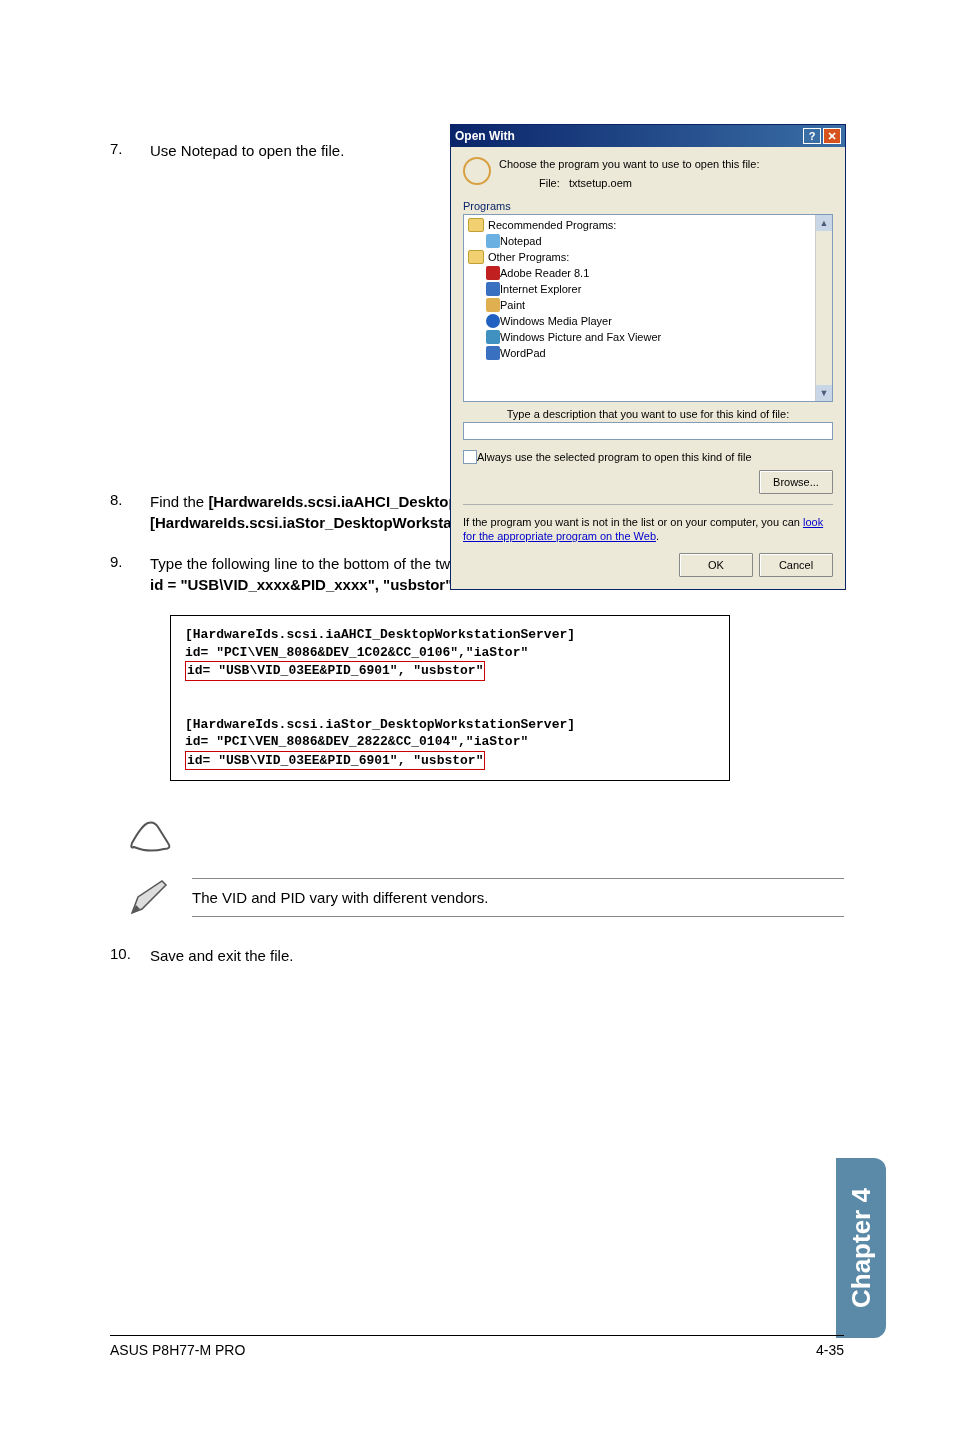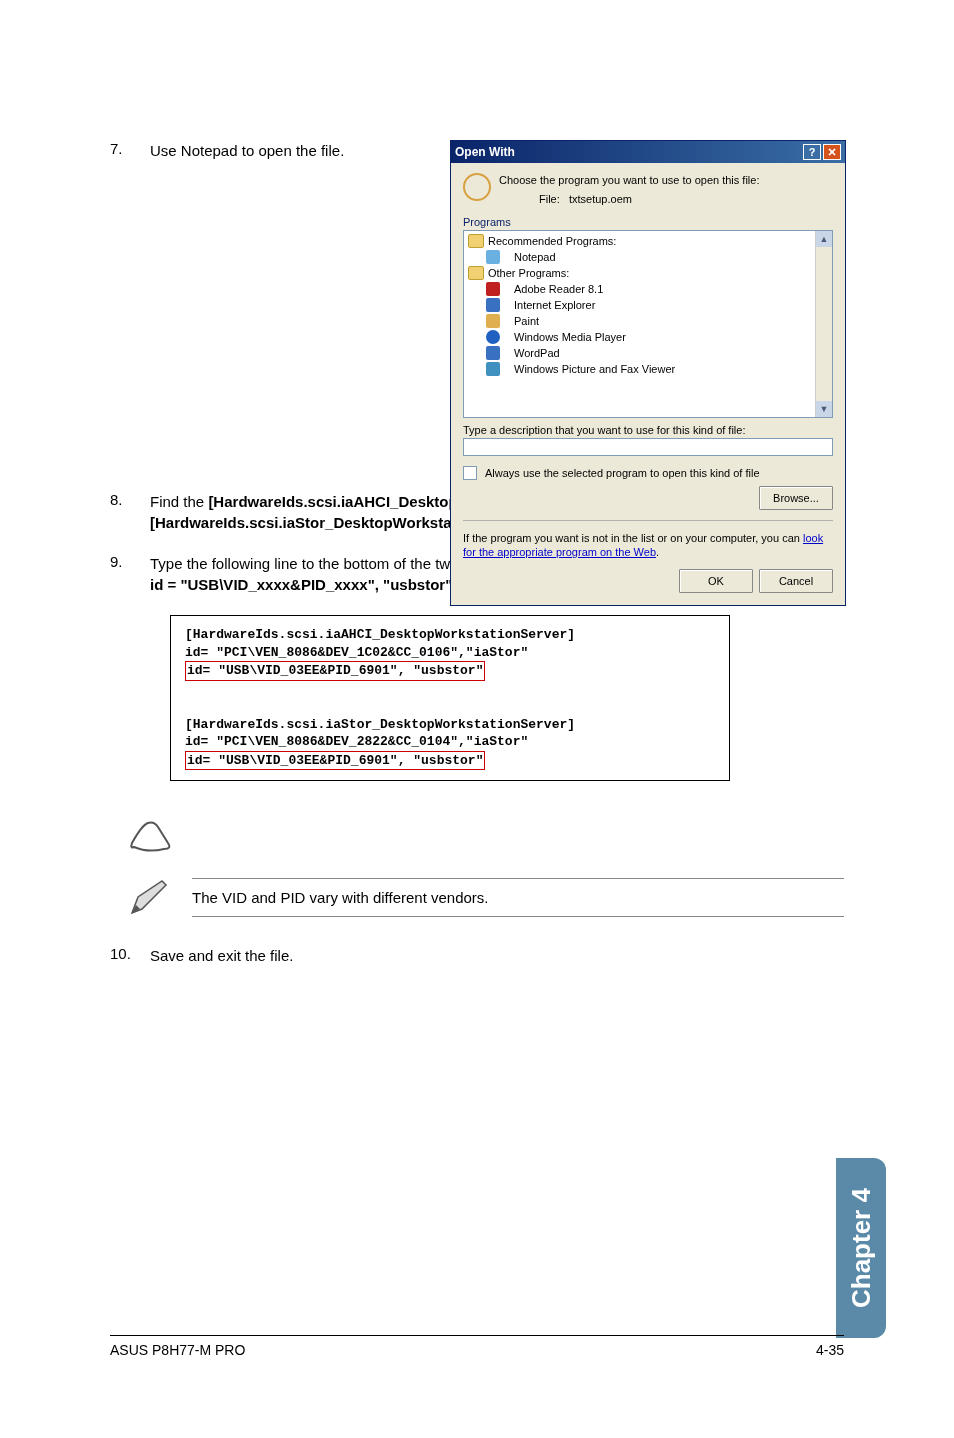--- a/index.html
+++ b/index.html
@@ -29,21 +29,21 @@
   .step-text {
     flex: 1;
     font-size: 15px;
     line-height: 1.4;
     color: #000;
   }
   .step-text b { font-weight: bold; }
   .dialog-wrap {
     position: absolute;
     left: 450px;
-    top: 140px;
+    top: 124px;
     width: 396px;
   }
   .open-with {
     border: 1px solid #0a246a;
     background: #ece9d8;
     font-family: Tahoma, Arial, sans-serif;
     font-size: 11px;
   }
   .titlebar {
     background: linear-gradient(to right, #0a246a, #3a6ea5);
@@ -144,41 +144,42 @@
   }
   .app-ico {
     width: 14px; height: 14px;
     display: inline-block;
     margin-left: 18px;
     border-radius: 2px;
   }
   .prog-item {
     display: flex;
     align-items: center;
-    gap: 14px;
+    gap: 0;
     padding: 1px 2px;
     font-size: 11px;
     margin-right: 16px;
   }
   .desc-label {
     font-size: 11px;
     margin-top: 6px;
+    text-align: center;
   }
   .desc-input {
     width: 100%;
     height: 18px;
     border: 1px solid #7f9db9;
     background: #fff;
     box-sizing: border-box;
     margin-top: 2px;
   }
   .checkbox-row {
     display: flex;
     align-items: center;
-    gap: 8px;
+    gap: 0;
     margin-top: 10px;
     font-size: 11px;
   }
   .checkbox-box {
     width: 12px; height: 12px;
     border: 1px solid #7f9db9;
     background: #fff;
   }
   .browse-row {
     display: flex;
@@ -403,26 +404,26 @@
         </div>
         <div class="prog-item">
           <span class="app-ico" style="background:#e0b050;"></span>
           <span>Paint</span>
         </div>
         <div class="prog-item">
           <span class="app-ico" style="background:#2060c0;border-radius:50%;"></span>
           <span>Windows Media Player</span>
         </div>
         <div class="prog-item">
+          <span class="app-ico" style="background:#4090c0;"></span>
+          <span>Windows Picture and Fax Viewer</span>
+        </div>
+        <div class="prog-item">
           <span class="app-ico" style="background:#3a70c0;"></span>
           <span>WordPad</span>
-        </div>
-        <div class="prog-item">
-          <span class="app-ico" style="background:#4090c0;"></span>
-          <span>Windows Picture and Fax Viewer</span>
         </div>
         <div class="prog-scroll">
           <div class="arrow-btn">▲</div>
           <div class="arrow-btn">▼</div>
         </div>
       </div>
       <div class="desc-label">Type a description that you want to use for this kind of file:</div>
       <div class="desc-input"></div>
       <div class="checkbox-row">
         <div class="checkbox-box"></div>

